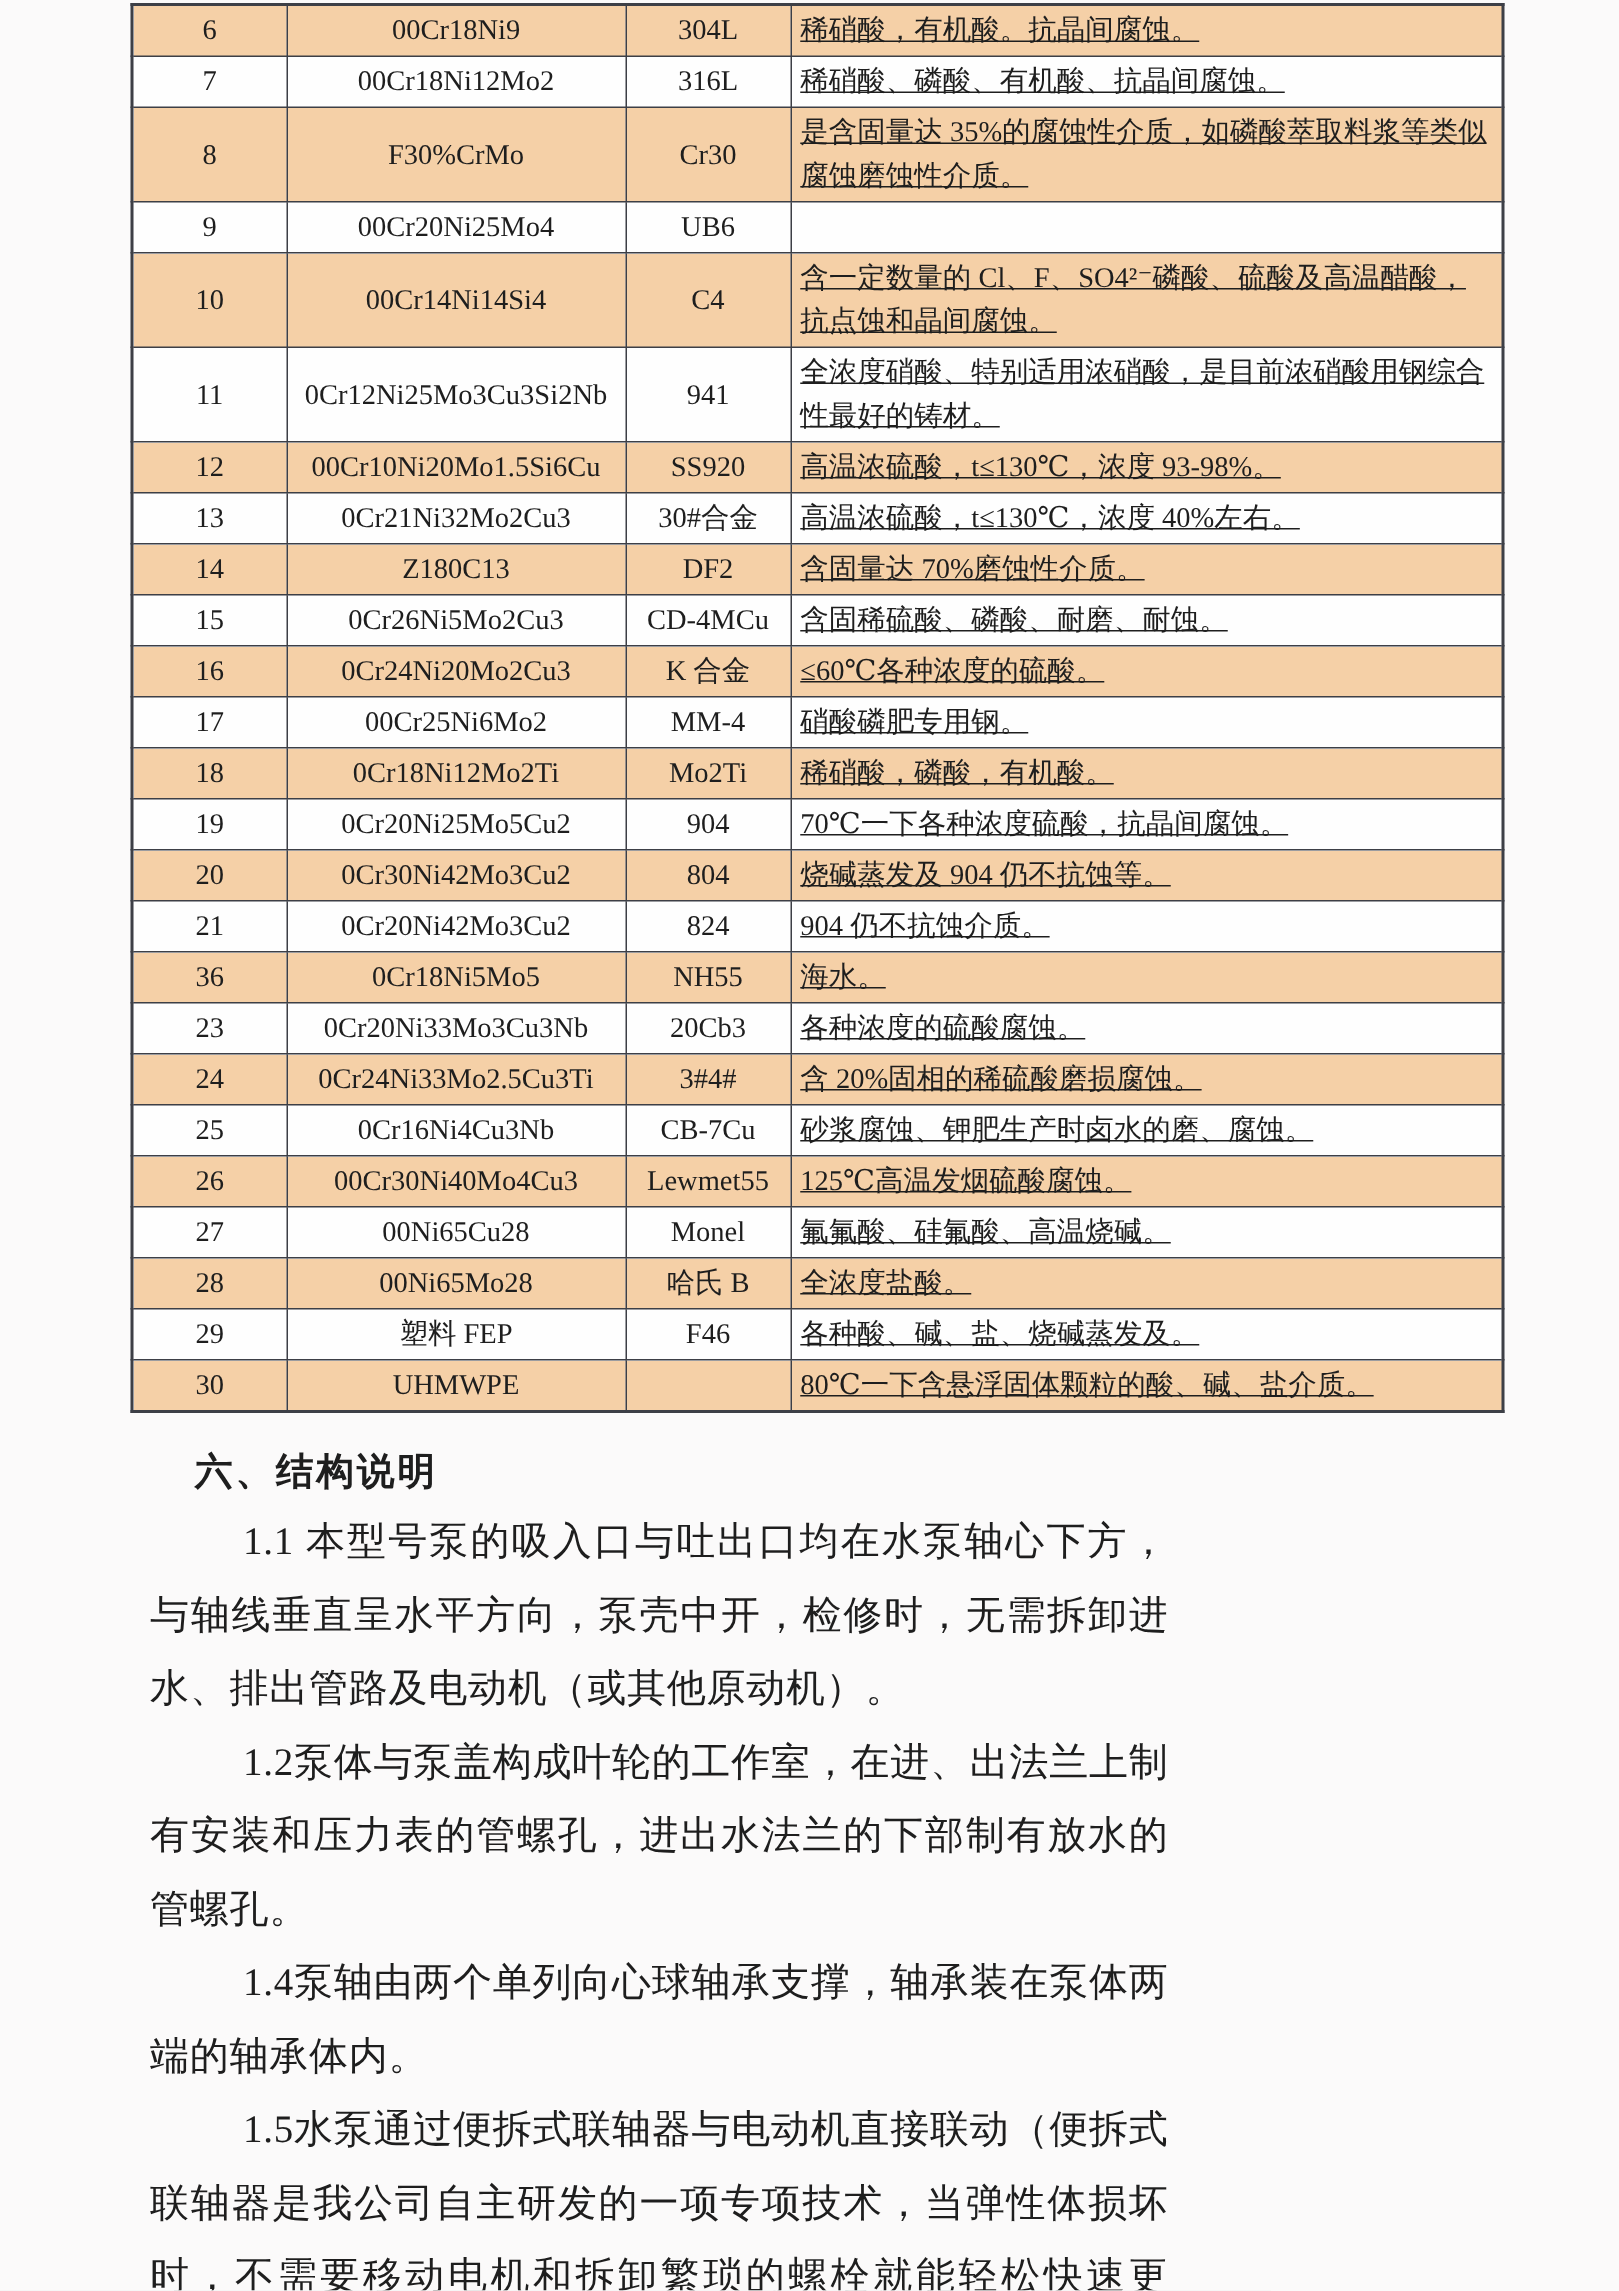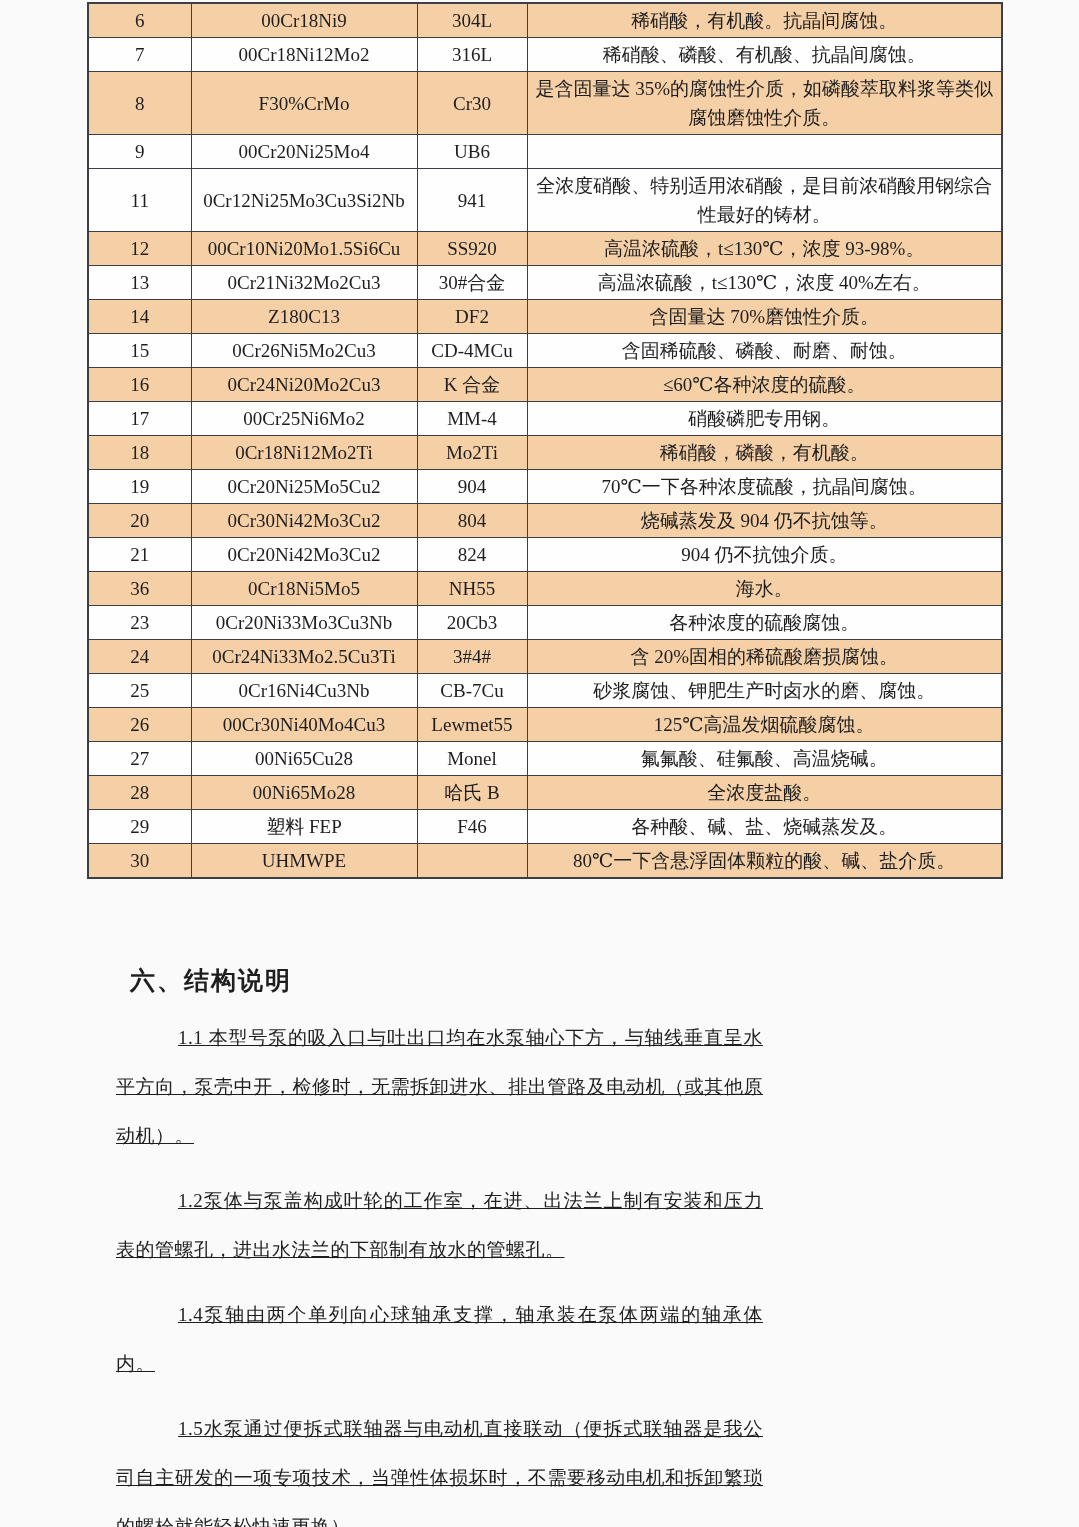--- a/index.html
+++ b/index.html
@@ -31,44 +31,43 @@
   table.materials td {
     border: 1.5px solid var(--table-border, #3d3f46);
     padding: 2px 6px;
     line-height: 29px;
     vertical-align: middle;
     overflow: hidden;
   }
   table.materials tr { background: #fefefe; }
   table.materials tr.shaded { background: var(--row-shade, #f5d0a7); }
   td.col-no, td.col-material, td.col-code { text-align: center; }
-  td.col-desc { text-align: center; padding-left: 10px; padding-right: 8px; }
+  td.col-desc { text-align: left; padding-left: 10px; padding-right: 8px; text-decoration: underline; }
   
   .text-section {
     position: absolute;
     left: 0;
     top: 942px;
     width: 867px;
     padding: 0 88px 0 100px;
     box-sizing: border-box;
   }
   .section-title {
     font-size: 25px;
     font-weight: bold;
     margin: 22px 0 6px 30px;
     letter-spacing: 2px;
   }
   .text-section p {
-    font-size: 19px;
+    font-size: 26px;
     line-height: 49px;
-    margin: 16px;
+    margin: 0;
     text-align: justify;
     text-indent: 62px;
     letter-spacing: 0.5px;
-    text-decoration: underline;
   }
   .diagram-title {
     font-size: 25px;
     font-weight: bold;
     margin: 18px 0 0 12px;
     letter-spacing: 2px;
   }
 </style>
 </head>
 <body>
@@ -100,20 +99,26 @@
           <td class="col-material">F30%CrMo</td>
           <td class="col-code">Cr30</td>
           <td class="col-desc">是含固量达 35%的腐蚀性介质，如磷酸萃取料浆等类似腐蚀磨蚀性介质。</td>
         </tr>
         <tr>
           <td class="col-no">9</td>
           <td class="col-material">00Cr20Ni25Mo4</td>
           <td class="col-code">UB6</td>
           <td class="col-desc"></td>
         </tr>
+        <tr class="shaded">
+          <td class="col-no">10</td>
+          <td class="col-material">00Cr14Ni14Si4</td>
+          <td class="col-code">C4</td>
+          <td class="col-desc">含一定数量的 Cl、F、SO4²⁻磷酸、硫酸及高温醋酸，抗点蚀和晶间腐蚀。</td>
+        </tr>
         <tr>
           <td class="col-no">11</td>
           <td class="col-material">0Cr12Ni25Mo3Cu3Si2Nb</td>
           <td class="col-code">941</td>
           <td class="col-desc">全浓度硝酸、特别适用浓硝酸，是目前浓硝酸用钢综合性最好的铸材。</td>
         </tr>
         <tr class="shaded">
           <td class="col-no">12</td>
           <td class="col-material">00Cr10Ni20Mo1.5Si6Cu</td>
           <td class="col-code">SS920</td>

